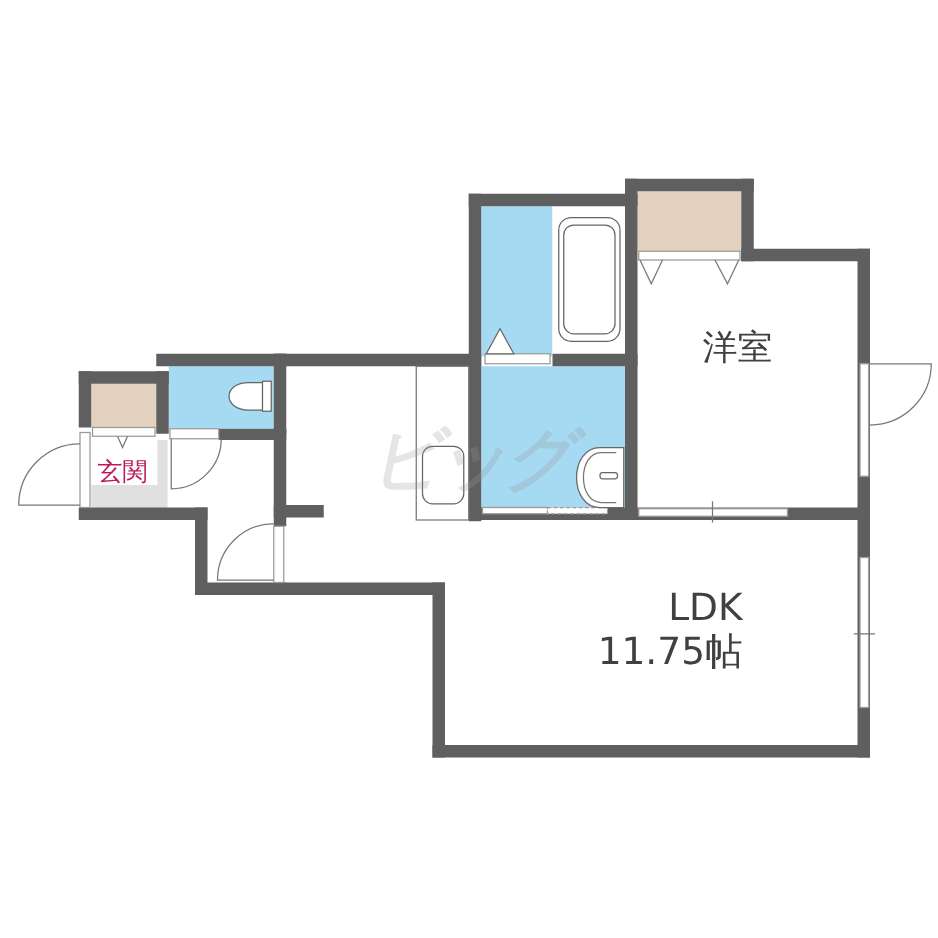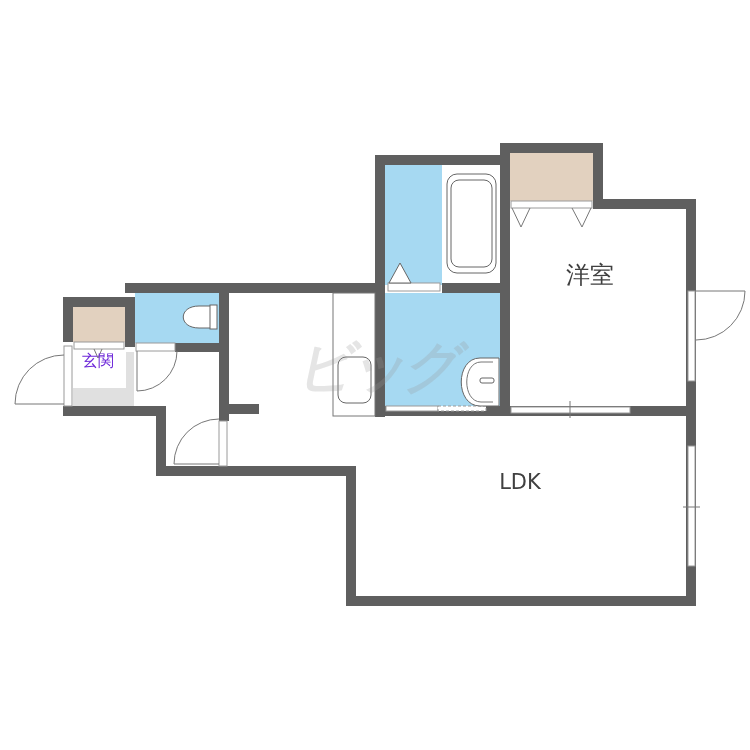--- a/index.html
+++ b/index.html
@@ -15,23 +15,23 @@
     .opening { fill: #ffffff; stroke: #9a9a9a; stroke-width: 1; }
     .room-label {
       position: absolute;
       font-family: "DejaVu Sans", sans-serif;
       color: #404040;
       text-align: center;
       line-height: 1.15;
       white-space: nowrap;
     }
     .room-label span { display: block; }
-    #label-yoshitsu { left: 535px; top: 262px; width: 110px; font-size: 24px; }
-    #label-ldk { left: 430px; top: 470px; width: 180px; font-size: 21px; }
-    #label-genkan { left: 66px; top: 352px; width: 64px; font-size: 16px; color: #6d28d9;
+    #label-yoshitsu { left: 535px; top: 262px; width: 110px; font-size: 28px; }
+    #label-ldk { left: 414px; top: 470px; width: 180px; font-size: 30px; text-align: right; }
+    #label-genkan { left: 66px; top: 366px; width: 64px; font-size: 20px; color: #be185d;
       background: rgba(255,255,255,0.0); }
     .watermark {
       position: absolute; left: 300px; top: 330px;
       font-family: "DejaVu Sans", sans-serif; font-weight: bold;
       font-size: 56px; color: rgba(150,150,150,0.25);
       transform: skewX(-12deg);
       letter-spacing: -4px;
     }
   </style>
 </head>
@@ -156,17 +156,18 @@
 </svg>
 
 <div class="watermark">ビッグ</div>
 
 <div id="label-yoshitsu" class="room-label">
   <span>洋室</span>
 </div>
 
 <div id="label-ldk" class="room-label">
   <span>LDK</span>
+  <span>11.75帖</span>
 </div>
 
 <div id="label-genkan" class="room-label">
   <span>玄関</span>
 </div>
 
 </body></html>

